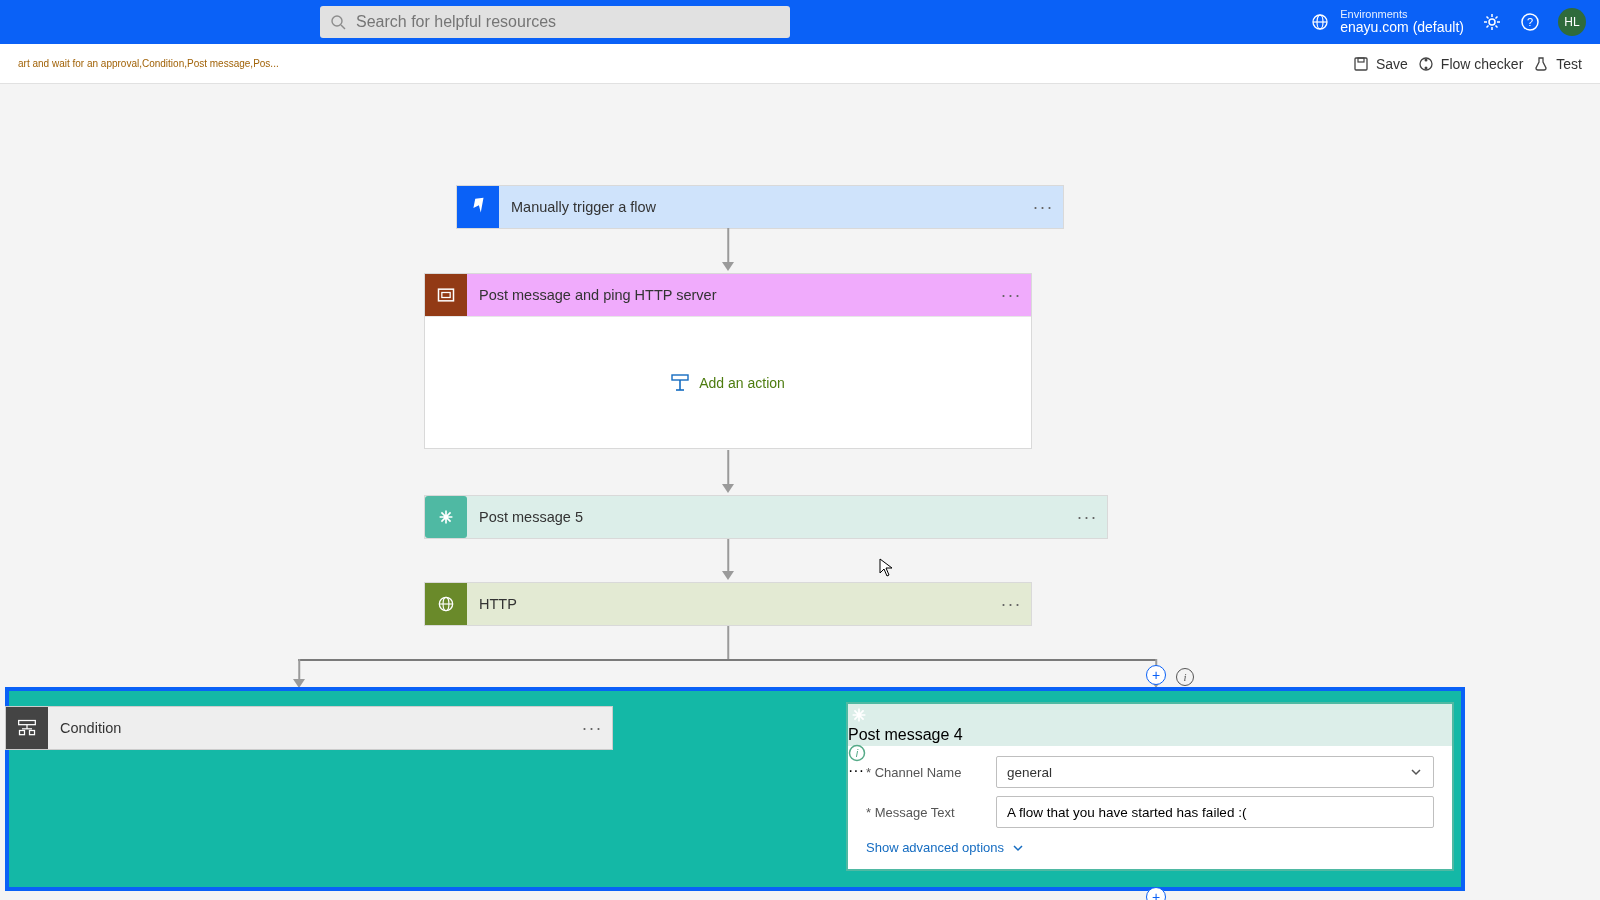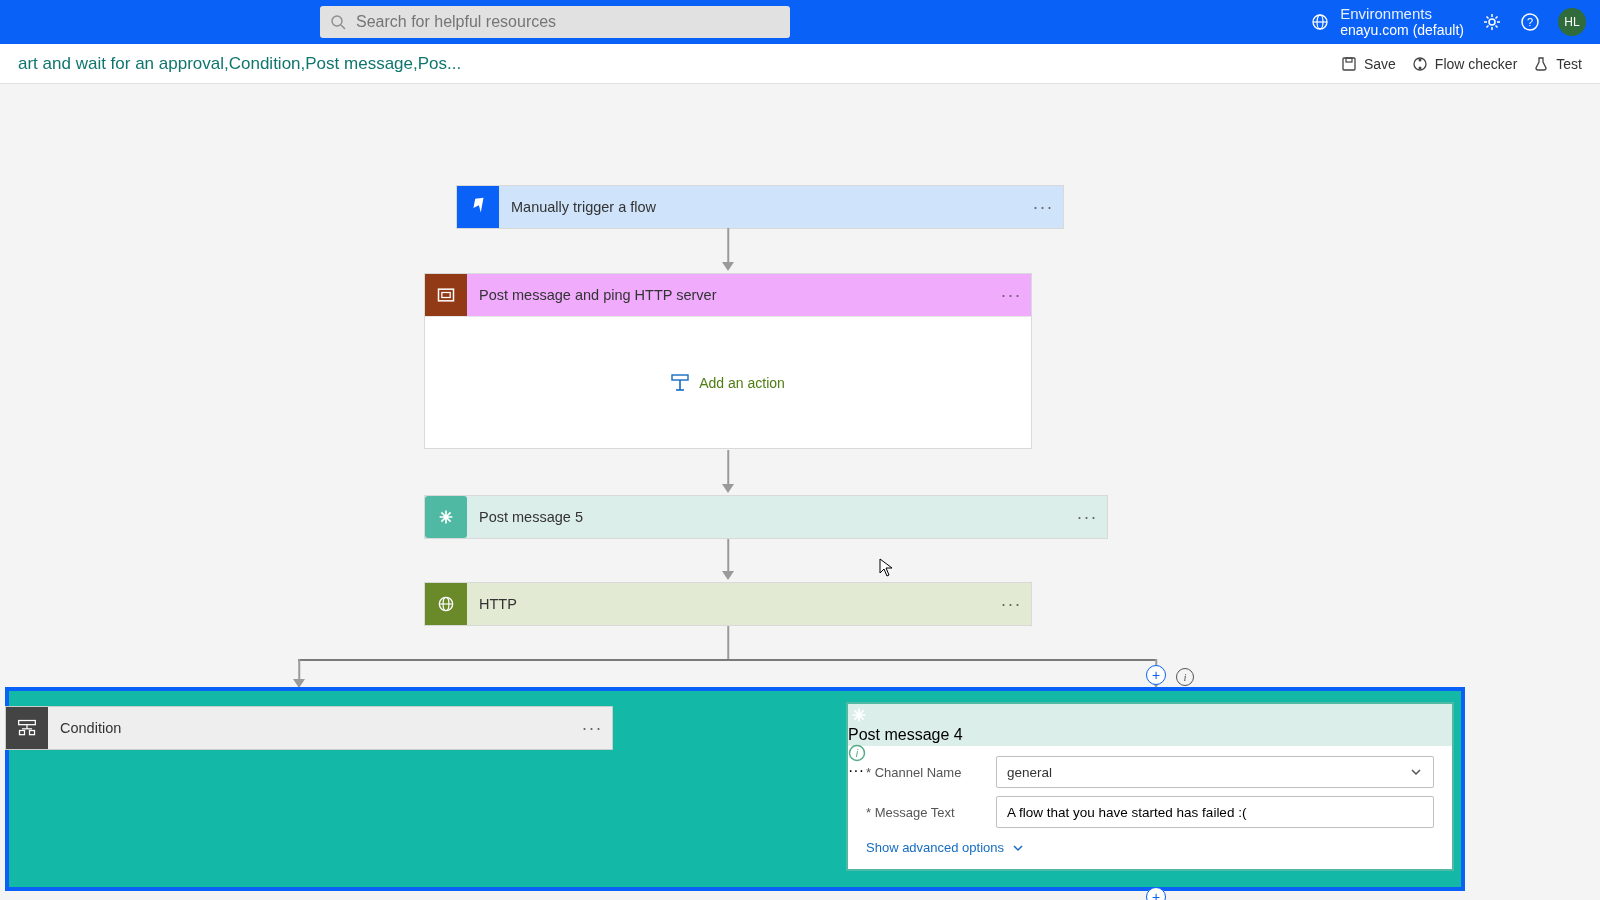--- a/index.html
+++ b/index.html
@@ -6,29 +6,29 @@
 body { background: #f4f4f4; width: 1600px; height: 900px; overflow: hidden; }
 
 
 .topbar { background: #0a61f7; height: 44px; display: flex; align-items: center; padding: 0 16px; position: relative; }
 .search-wrap { position: absolute; left: 320px; top: 6px; width: 470px; height: 32px; background: #e1e1e1; border-radius: 3px; display: flex; align-items: center; padding: 0 10px; }
 .search-wrap svg { width: 16px; height: 16px; opacity: .6; margin-right: 10px; }
 .search-wrap input { border: 0; background: transparent; outline: none; font-size: 16px; width: 100%; color: #444; }
 .tb-right { position: absolute; right: 14px; top: 0; height: 44px; display: flex; align-items: center; gap: 18px; color: #fff; }
 .env { display: flex; align-items: center; gap: 10px; }
 .env-txt { display: flex; flex-direction: column; line-height: 1.1; }
-.env-txt .lbl { font-size: 15px; opacity: .9; }
+.env-txt .lbl { font-size: 11px; opacity: .9; }
 .env-txt .val { font-size: 14px; }
 .tb-icon { width: 20px; height: 20px; display: inline-flex; align-items: center; justify-content: center; cursor: pointer; }
 .avatar { width: 28px; height: 28px; border-radius: 50%; background: #2f6b3b; color: #fff; font-size: 12px; display: flex; align-items: center; justify-content: center; }
 
 
 .cmdbar { background: #fff; border-bottom: 1px solid #e1e1e1; height: 40px; display: flex; align-items: center; padding: 0 18px; justify-content: space-between; }
-.crumb { font-size: 17px; color: #0f766e; white-space: nowrap; overflow: hidden; text-overflow: ellipsis; max-width: 700px; }
-.cmd-actions { display: flex; gap: 16px; justify-content: space-between; }
+.crumb { font-size: 10px; color: #a16207; white-space: nowrap; overflow: hidden; text-overflow: ellipsis; max-width: 700px; }
+.cmd-actions { display: flex; gap: 10px; justify-content: space-between; }
 .cmd-btn { display: flex; align-items: center; gap: 7px; font-size: 14px; color: #333; cursor: pointer; }
 .cmd-btn svg { width: 16px; height: 16px; }
 
 
 .canvas { position: relative; width: 100%; height: 816px; }
 
 .card { position: absolute; background: #fff; border: 1px solid #d9d9d9; }
 .card .hdr { height: 42px; display: flex; align-items: center; }
 .card .icon { width: 42px; height: 42px; display: flex; align-items: center; justify-content: center; flex-shrink: 0; }
 .card .title { flex: 1; font-size: 14.5px; color: #333; padding-left: 12px; }

